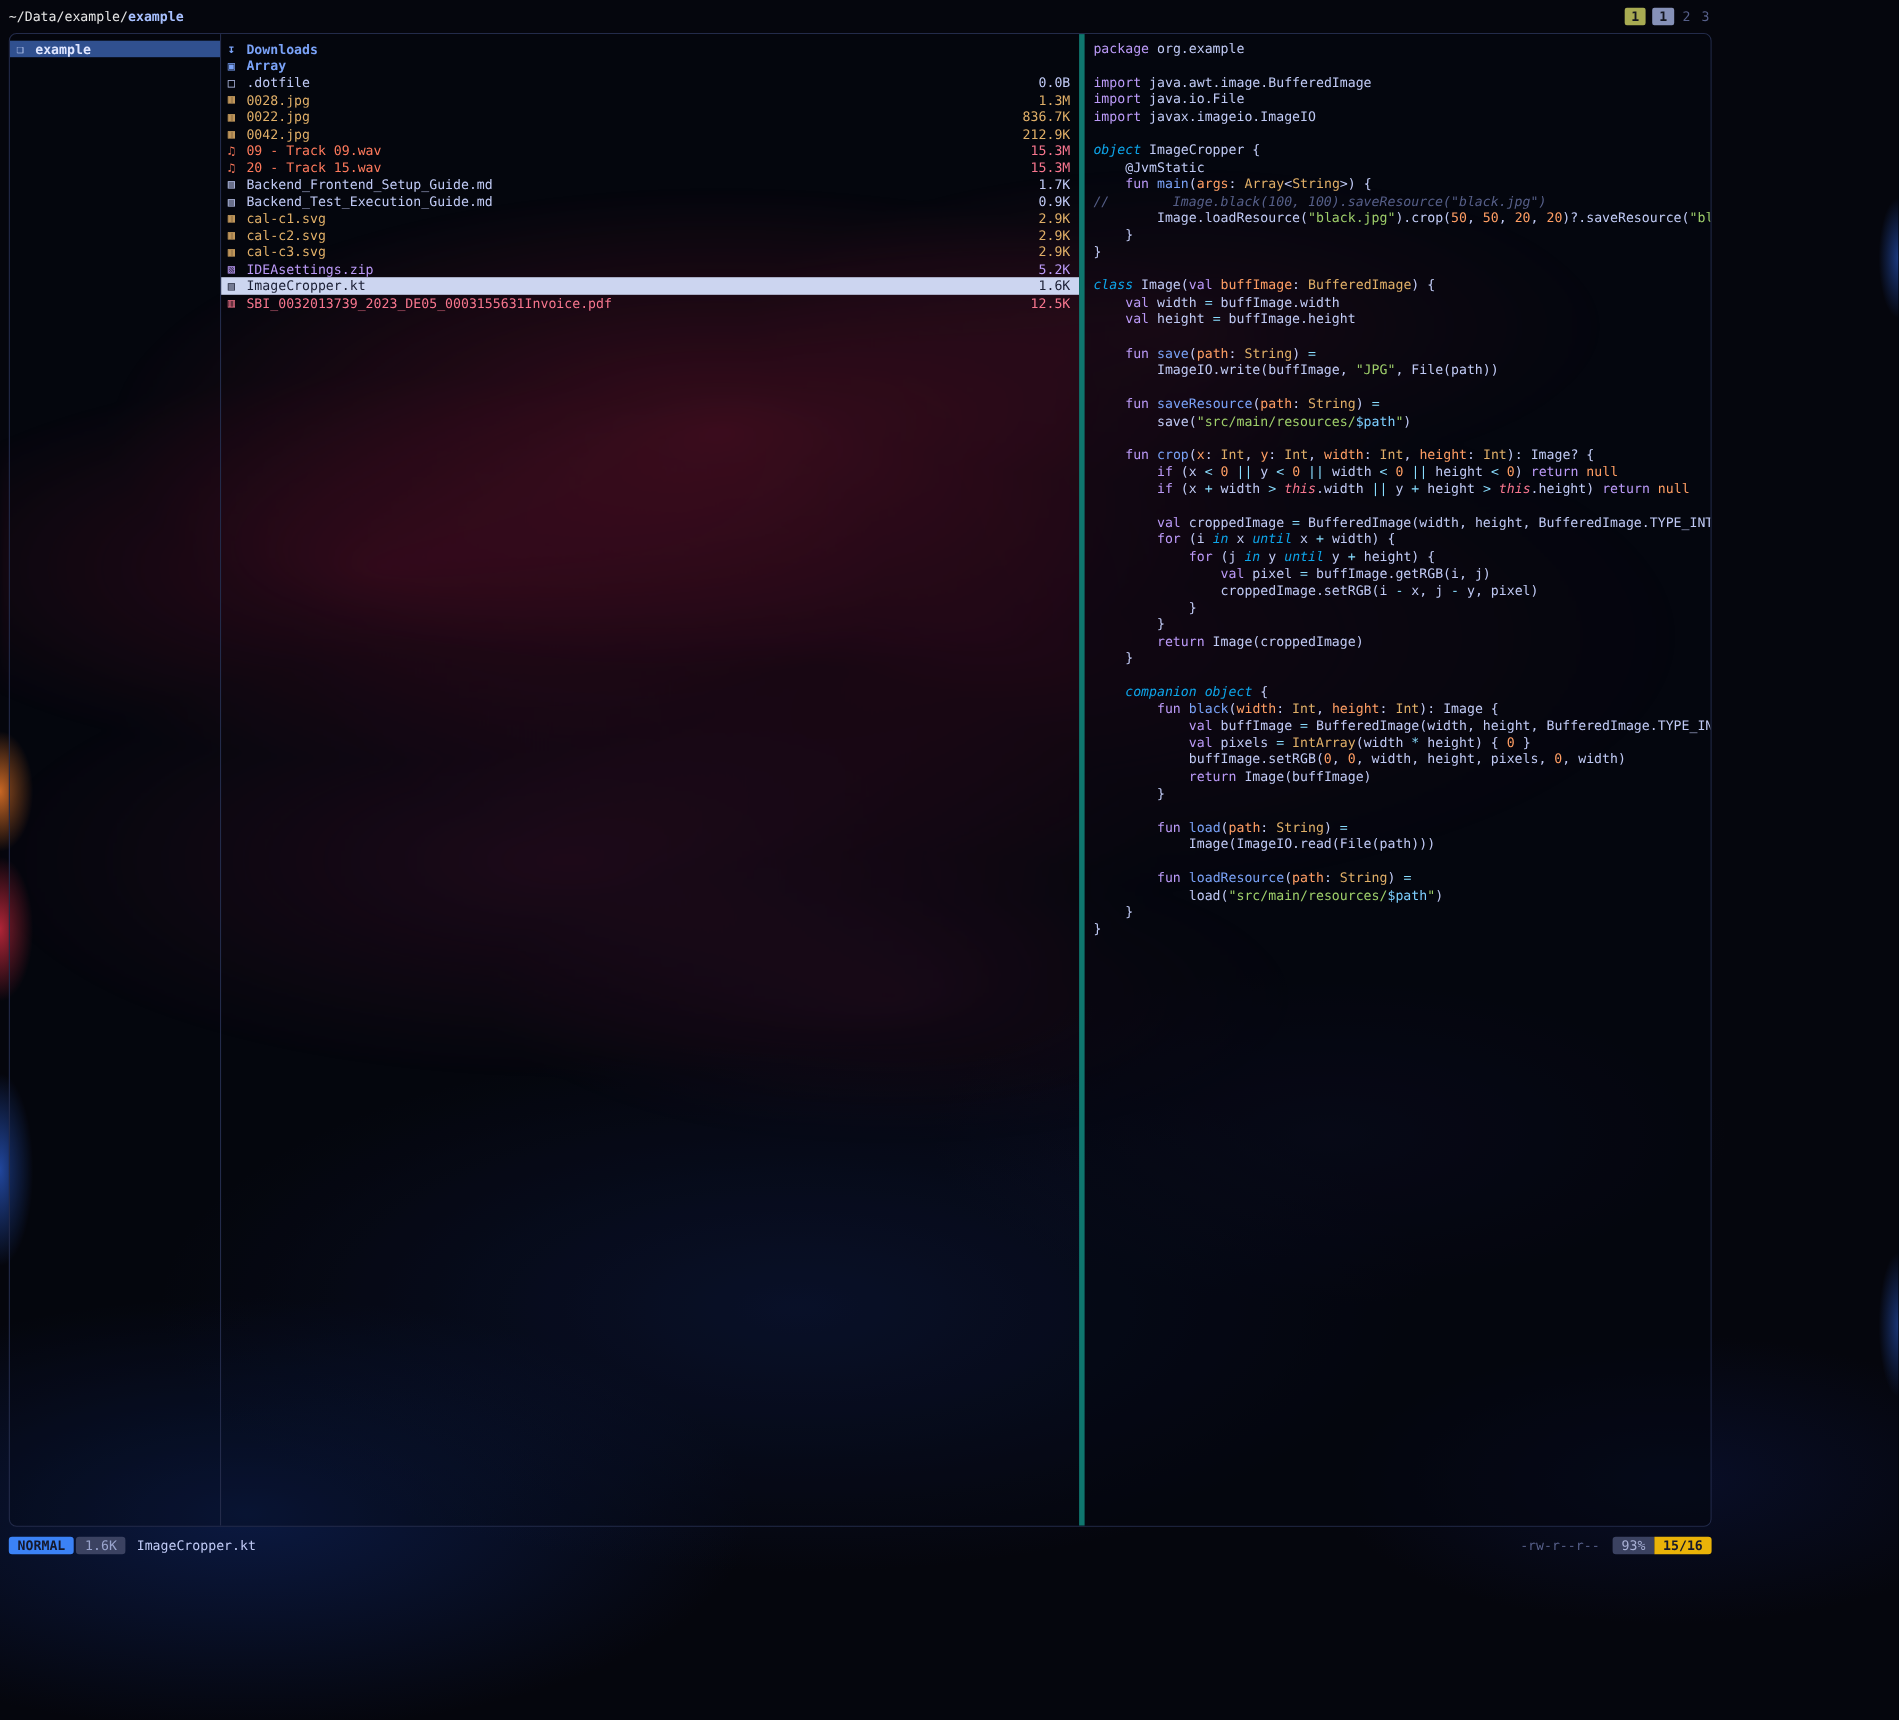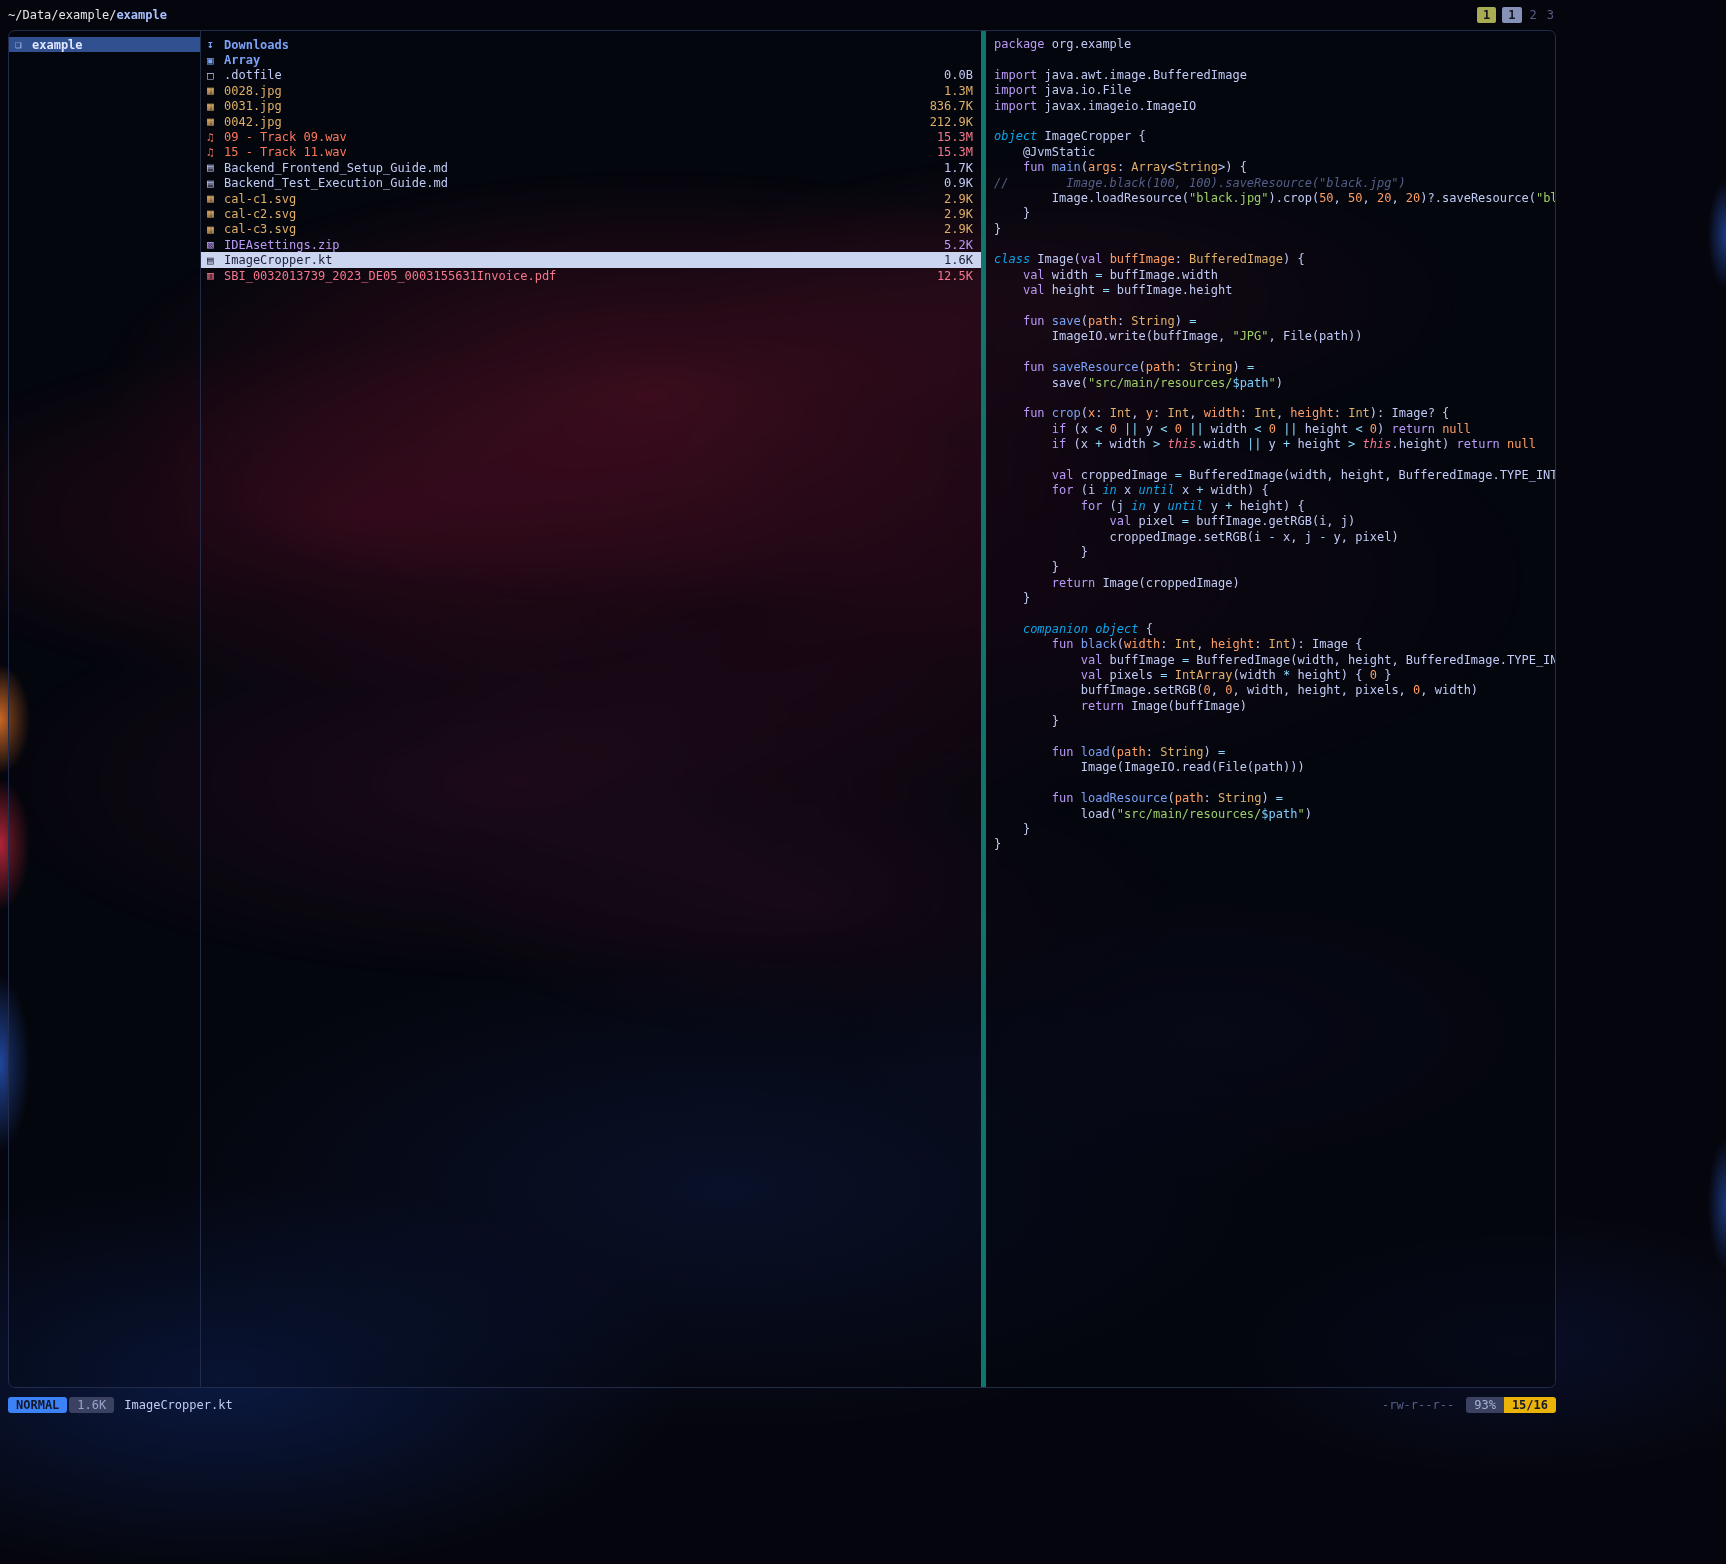--- a/index.html
+++ b/index.html
@@ -110,24 +110,24 @@
 
   <div class="main">
     <div class="pane parent-pane">
         <div class="prow selected"><span class="ficon">❏</span><span class="fname">example</span></div>
       </div>
     <div class="pane list-pane">
         <div class="frow dir"><span class="ficon">↧</span><span class="fname">Downloads</span><span class="fsize"></span></div>
         <div class="frow dir"><span class="ficon">▣</span><span class="fname">Array</span><span class="fsize"></span></div>
         <div class="frow plain"><span class="ficon">□</span><span class="fname">.dotfile</span><span class="fsize">0.0B</span></div>
         <div class="frow image"><span class="ficon">▦</span><span class="fname">0028.jpg</span><span class="fsize">1.3M</span></div>
-        <div class="frow image"><span class="ficon">▦</span><span class="fname">0031.jpg</span><span class="fsize">836.7K</span></div>
+        <div class="frow image"><span class="ficon">▦</span><span class="fname">0022.jpg</span><span class="fsize">836.7K</span></div>
         <div class="frow image"><span class="ficon">▦</span><span class="fname">0042.jpg</span><span class="fsize">212.9K</span></div>
         <div class="frow audio"><span class="ficon">♫</span><span class="fname">09 - Track 09.wav</span><span class="fsize">15.3M</span></div>
-        <div class="frow audio"><span class="ficon">♫</span><span class="fname">15 - Track 11.wav</span><span class="fsize">15.3M</span></div>
+        <div class="frow audio"><span class="ficon">♫</span><span class="fname">20 - Track 15.wav</span><span class="fsize">15.3M</span></div>
         <div class="frow plain"><span class="ficon">▤</span><span class="fname">Backend_Frontend_Setup_Guide.md</span><span class="fsize">1.7K</span></div>
         <div class="frow plain"><span class="ficon">▤</span><span class="fname">Backend_Test_Execution_Guide.md</span><span class="fsize">0.9K</span></div>
         <div class="frow image"><span class="ficon">▦</span><span class="fname">cal-c1.svg</span><span class="fsize">2.9K</span></div>
         <div class="frow image"><span class="ficon">▦</span><span class="fname">cal-c2.svg</span><span class="fsize">2.9K</span></div>
         <div class="frow image"><span class="ficon">▦</span><span class="fname">cal-c3.svg</span><span class="fsize">2.9K</span></div>
         <div class="frow archive"><span class="ficon">▧</span><span class="fname">IDEAsettings.zip</span><span class="fsize">5.2K</span></div>
         <div class="frow plain selected"><span class="ficon">▤</span><span class="fname">ImageCropper.kt</span><span class="fsize">1.6K</span></div>
         <div class="frow pdf"><span class="ficon">▥</span><span class="fname">SBI_0032013739_2023_DE05_0003155631Invoice.pdf</span><span class="fsize">12.5K</span></div>
       </div>
     <div class="pane preview-pane">

